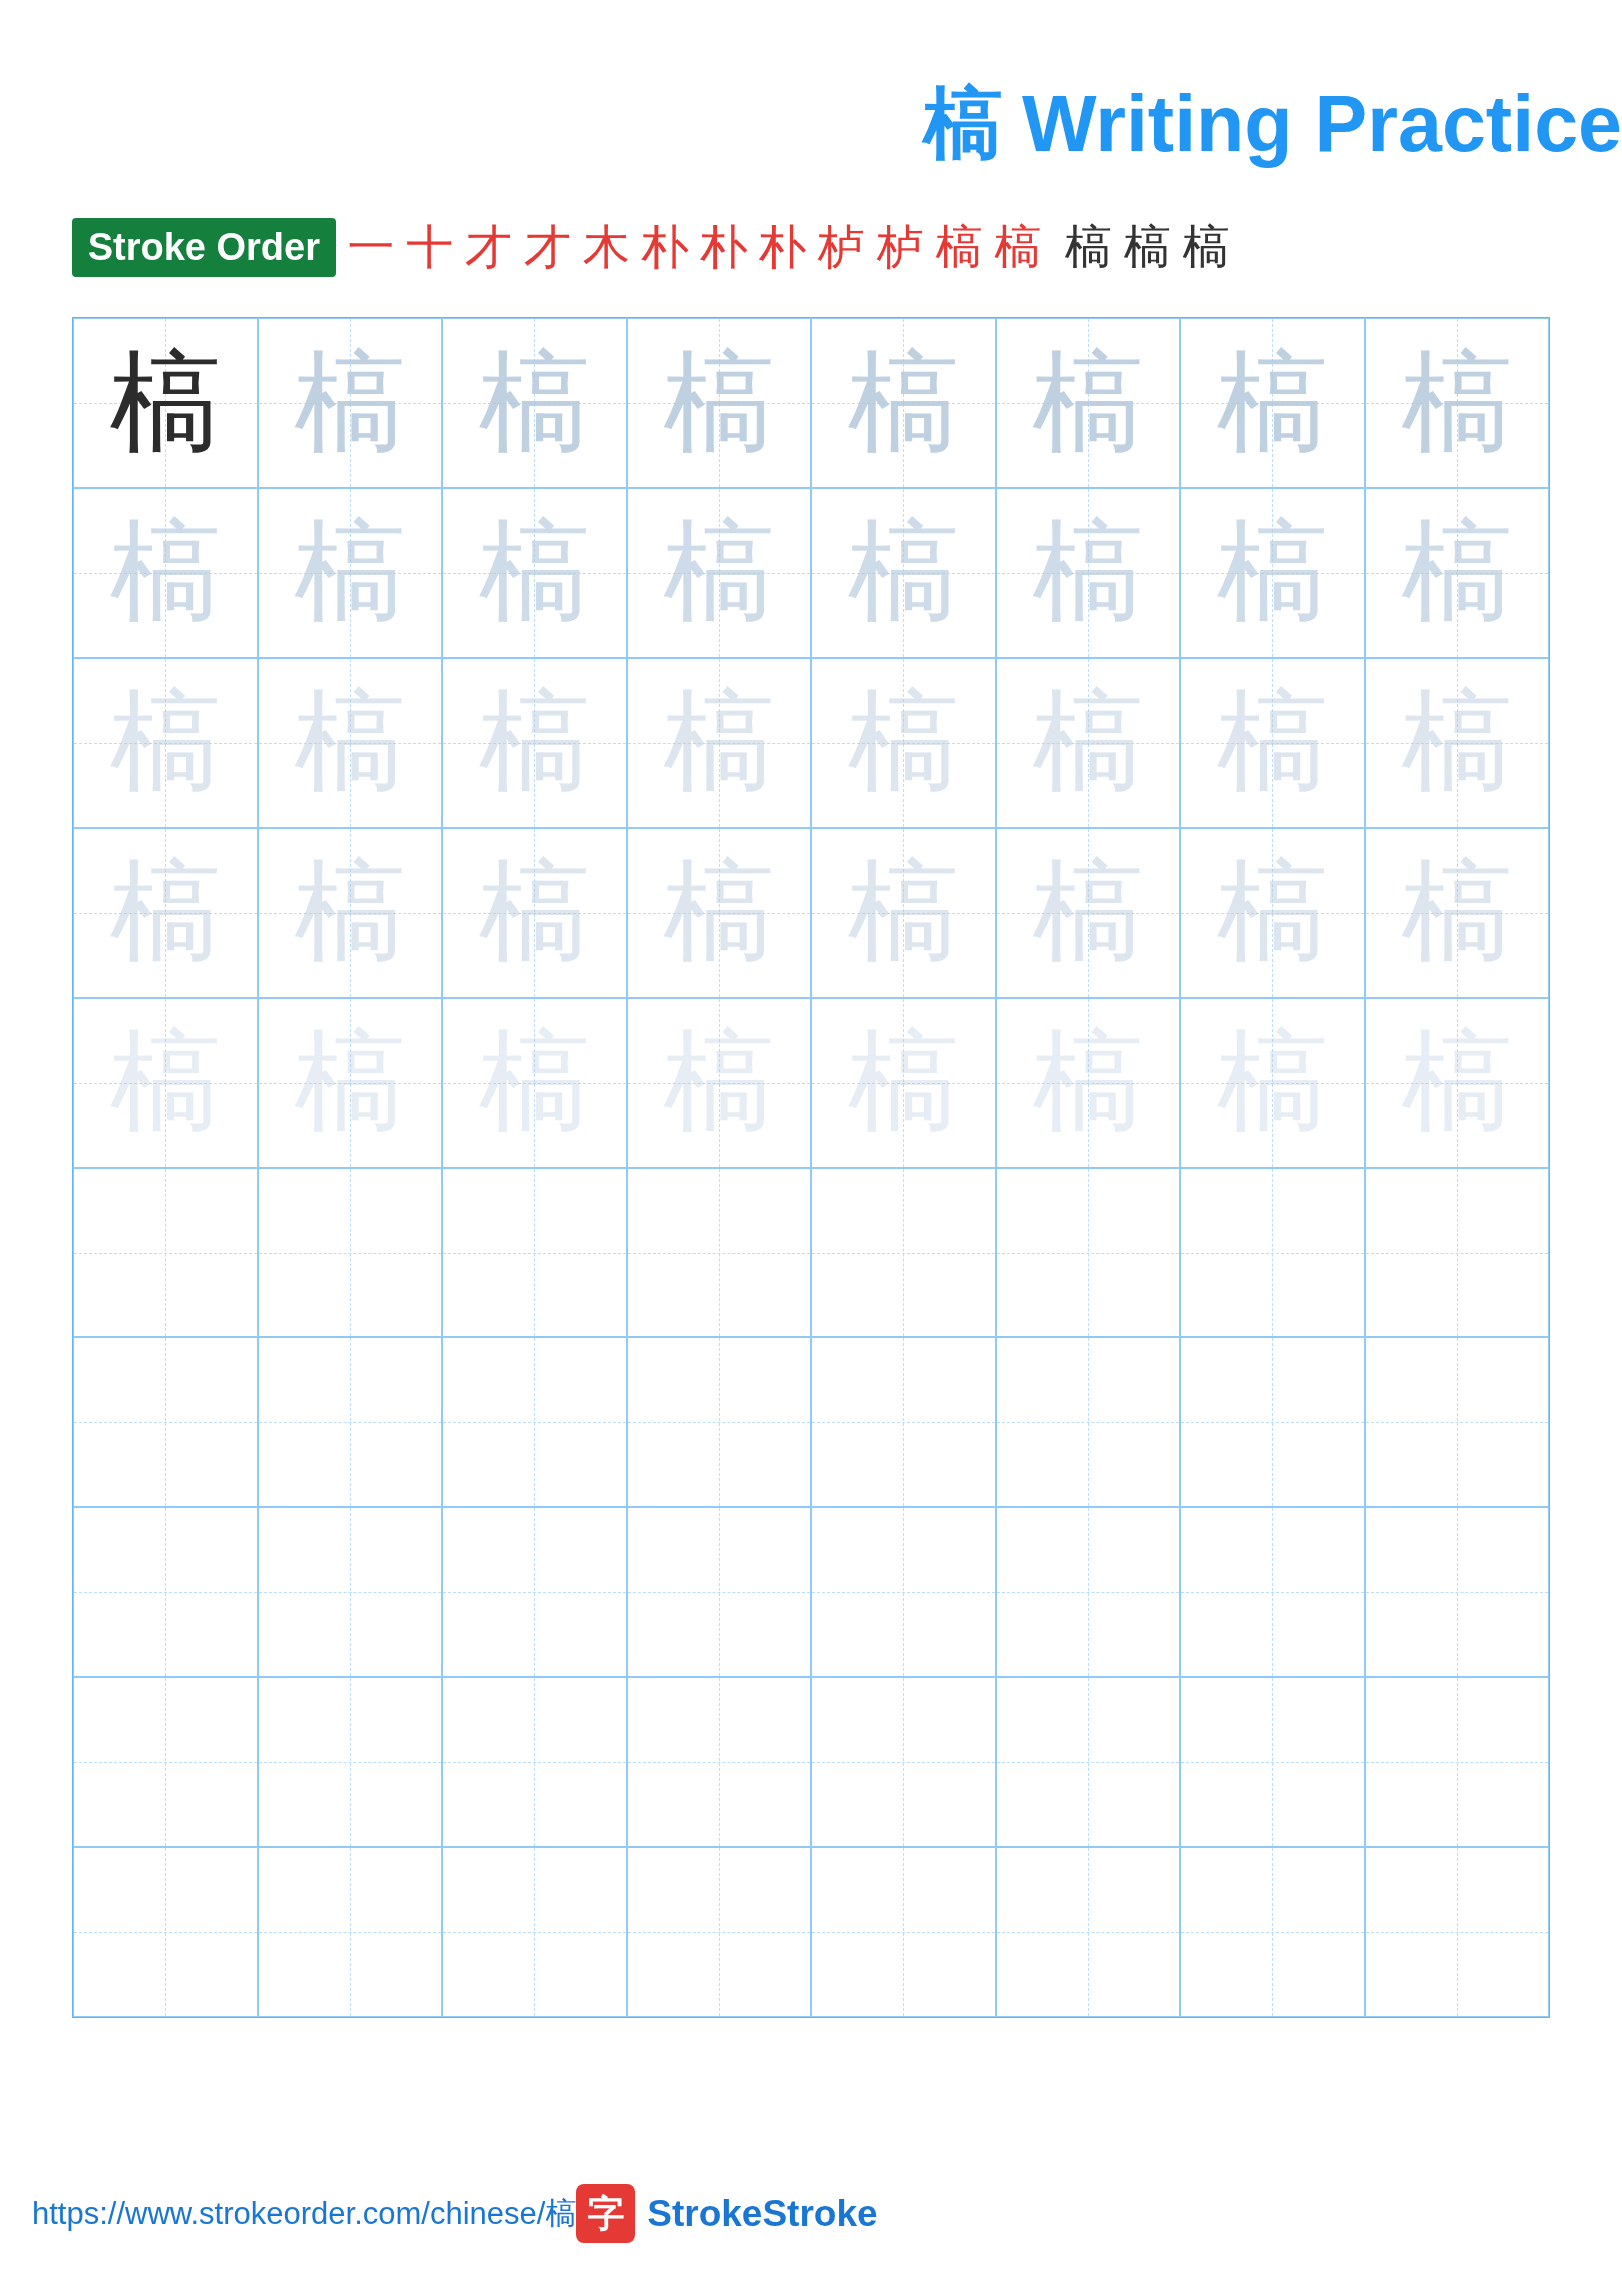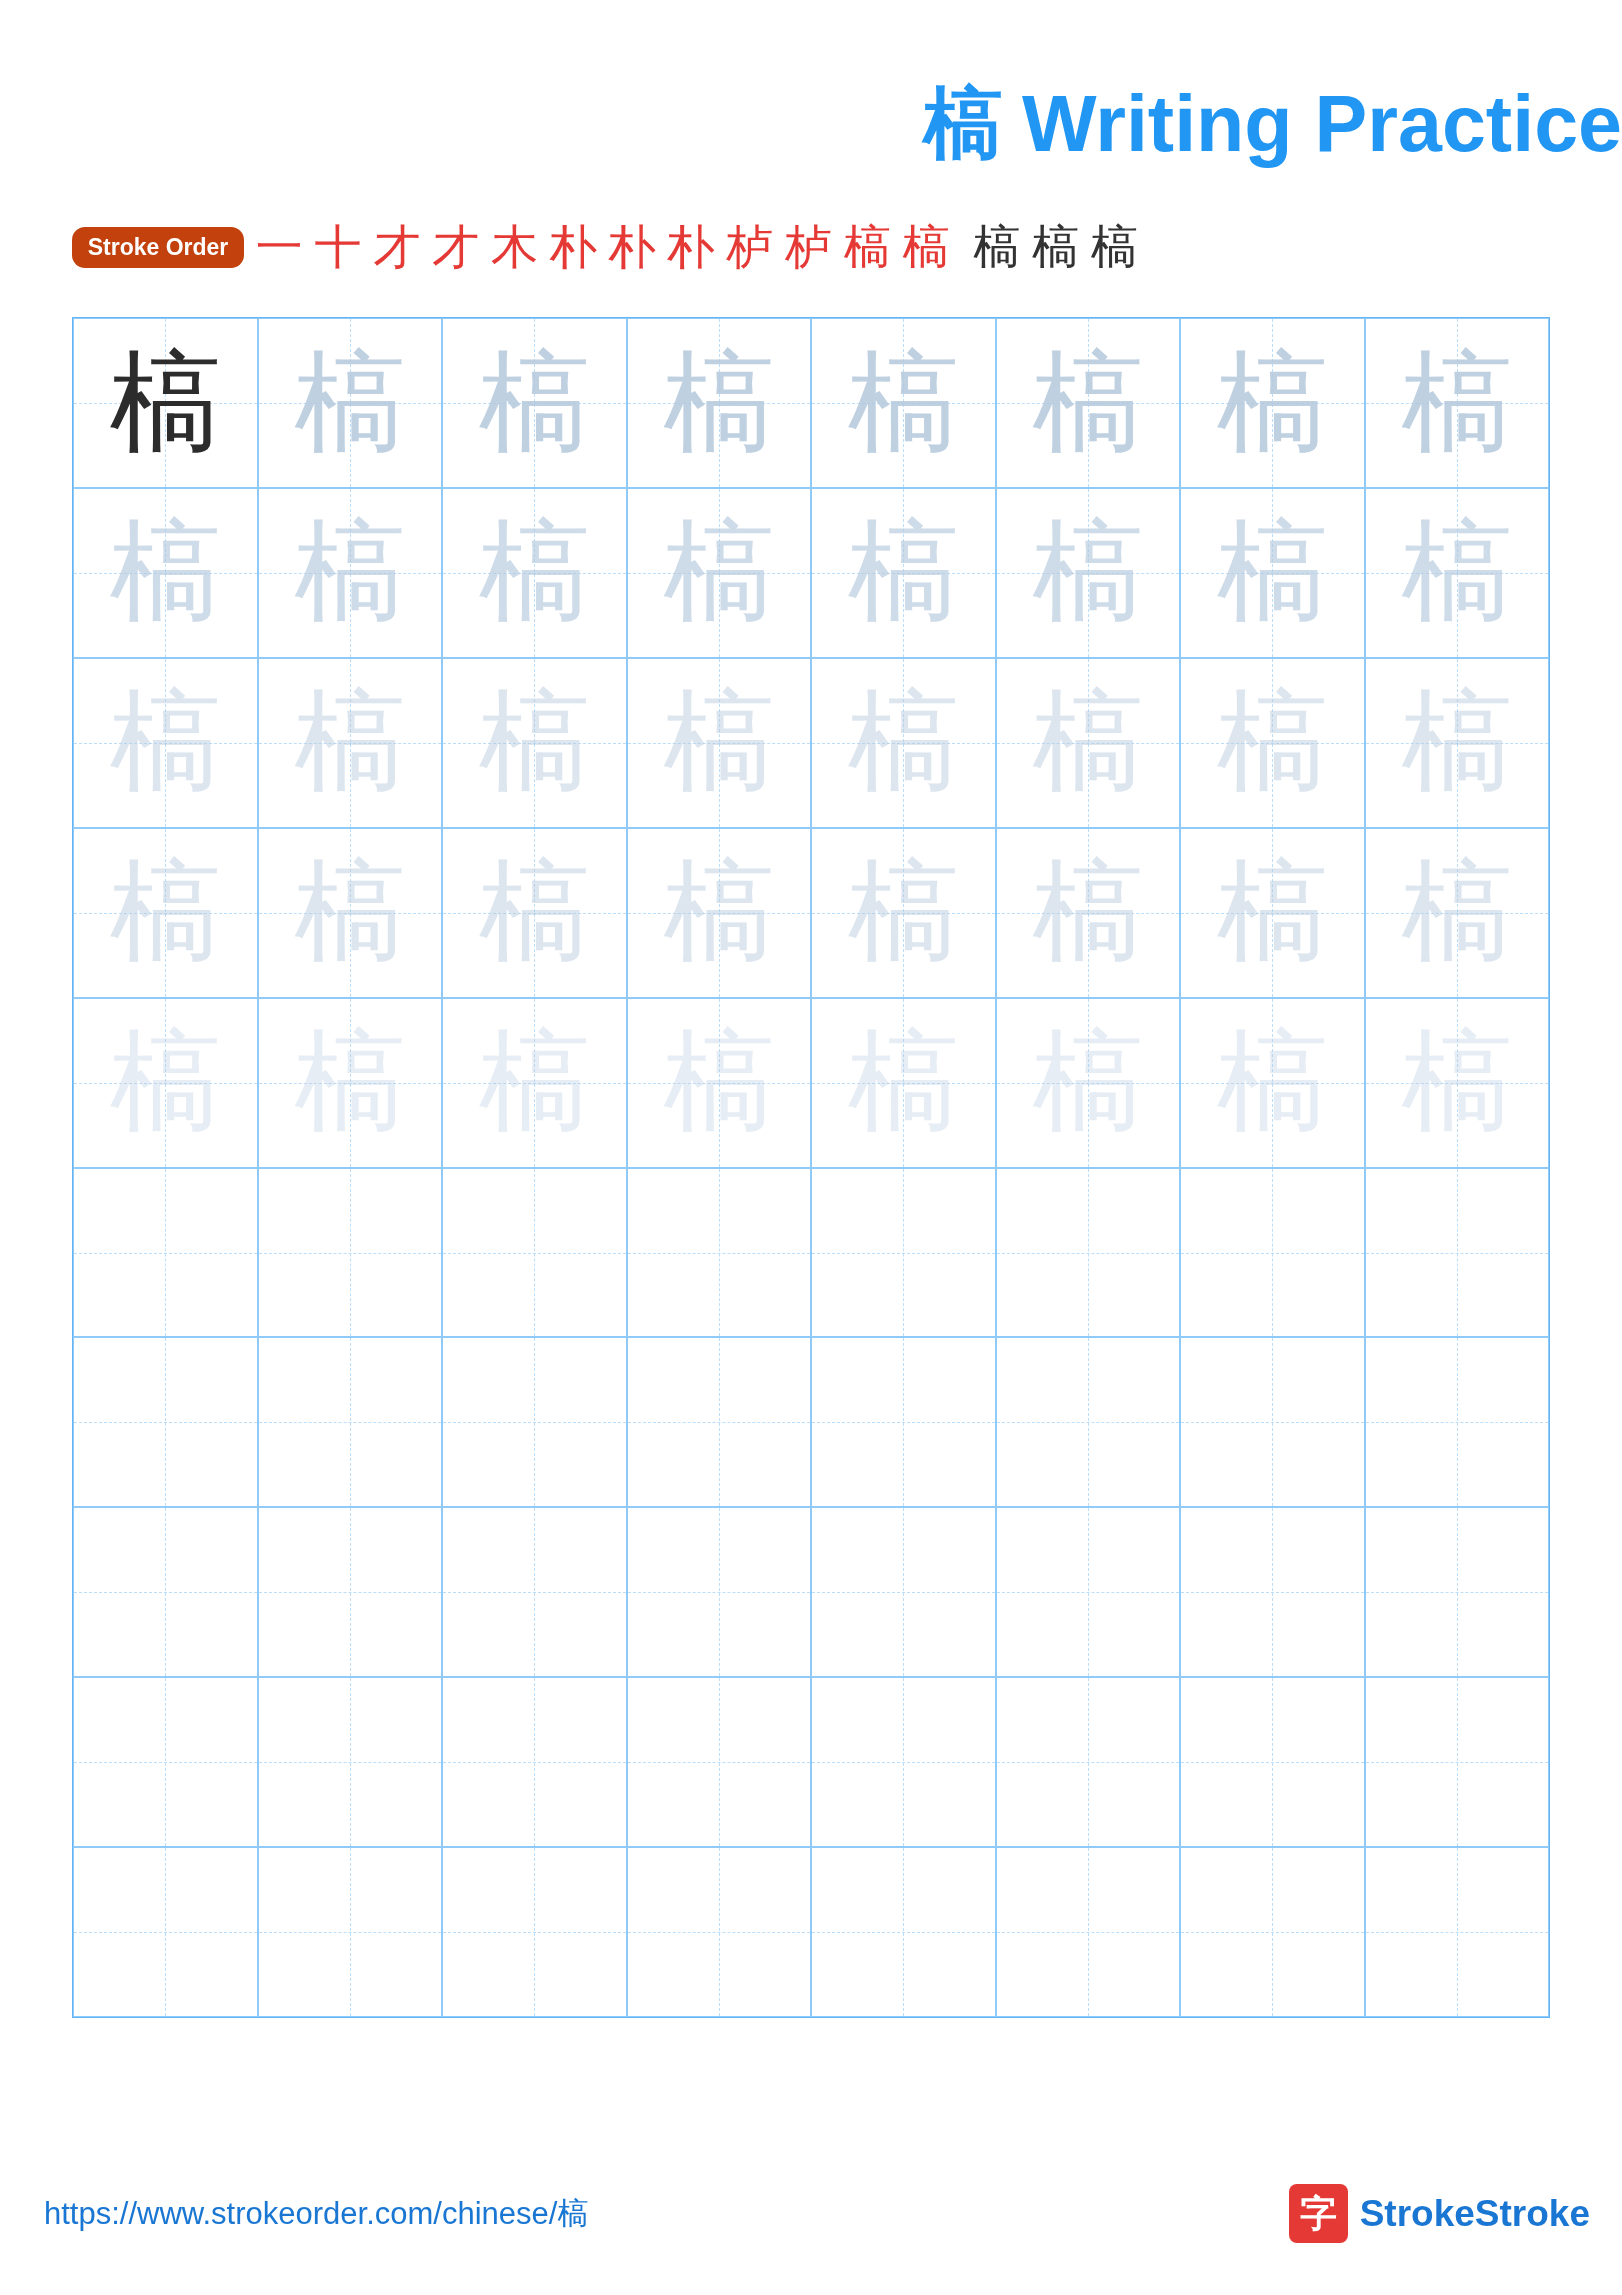--- a/index.html
+++ b/index.html
@@ -33,27 +33,27 @@
     }
     .stroke-order-row {
       display: flex;
       align-items: center;
       flex-wrap: wrap;
       gap: 11.8px;
       font-size: 47px;
       line-height: 1.3;
     }
     .stroke-order-badge {
-      background: #c2410c;
+      background: #15803d;
       color: white;
       font-family: sans-serif;
-      font-size: 23px;
+      font-size: 38px;
       font-weight: bold;
       padding: 5.2px 15.7px;
-      border-radius: 13px;
+      border-radius: 4px;
       white-space: nowrap;
     }
     .stroke-char {
       color: #e53935;
       font-size: 47px;
     }
     .stroke-char-dark {
       color: #333;
       font-size: 47px;
     }
@@ -113,25 +113,25 @@
       color: rgba(180,200,220,0.45);
     }
     .char-light-4 {
       color: rgba(180,200,220,0.32);
     }
 
     
     .footer {
       position: absolute;
       bottom: 52px;
-      left: 12px;
+      left: 0;
       right: 0;
       display: flex;
       align-items: center;
-      justify-content: space-between;
+      justify-content: flex-start;
       padding: 0 32px;
     }
     .footer-url {
       color: #1976D2;
       font-family: sans-serif;
       font-size: 31px;
     }
     .footer-logo {
       display: flex;
       align-items: center;

